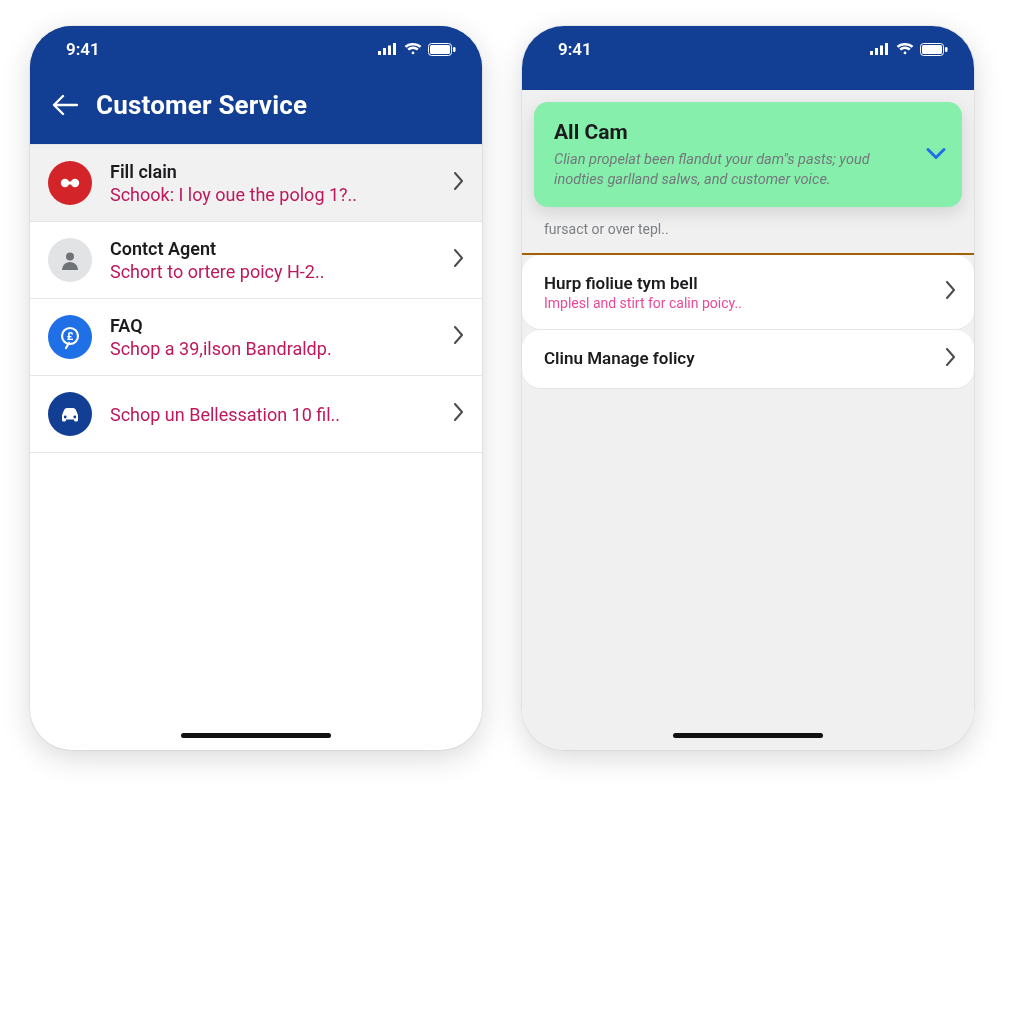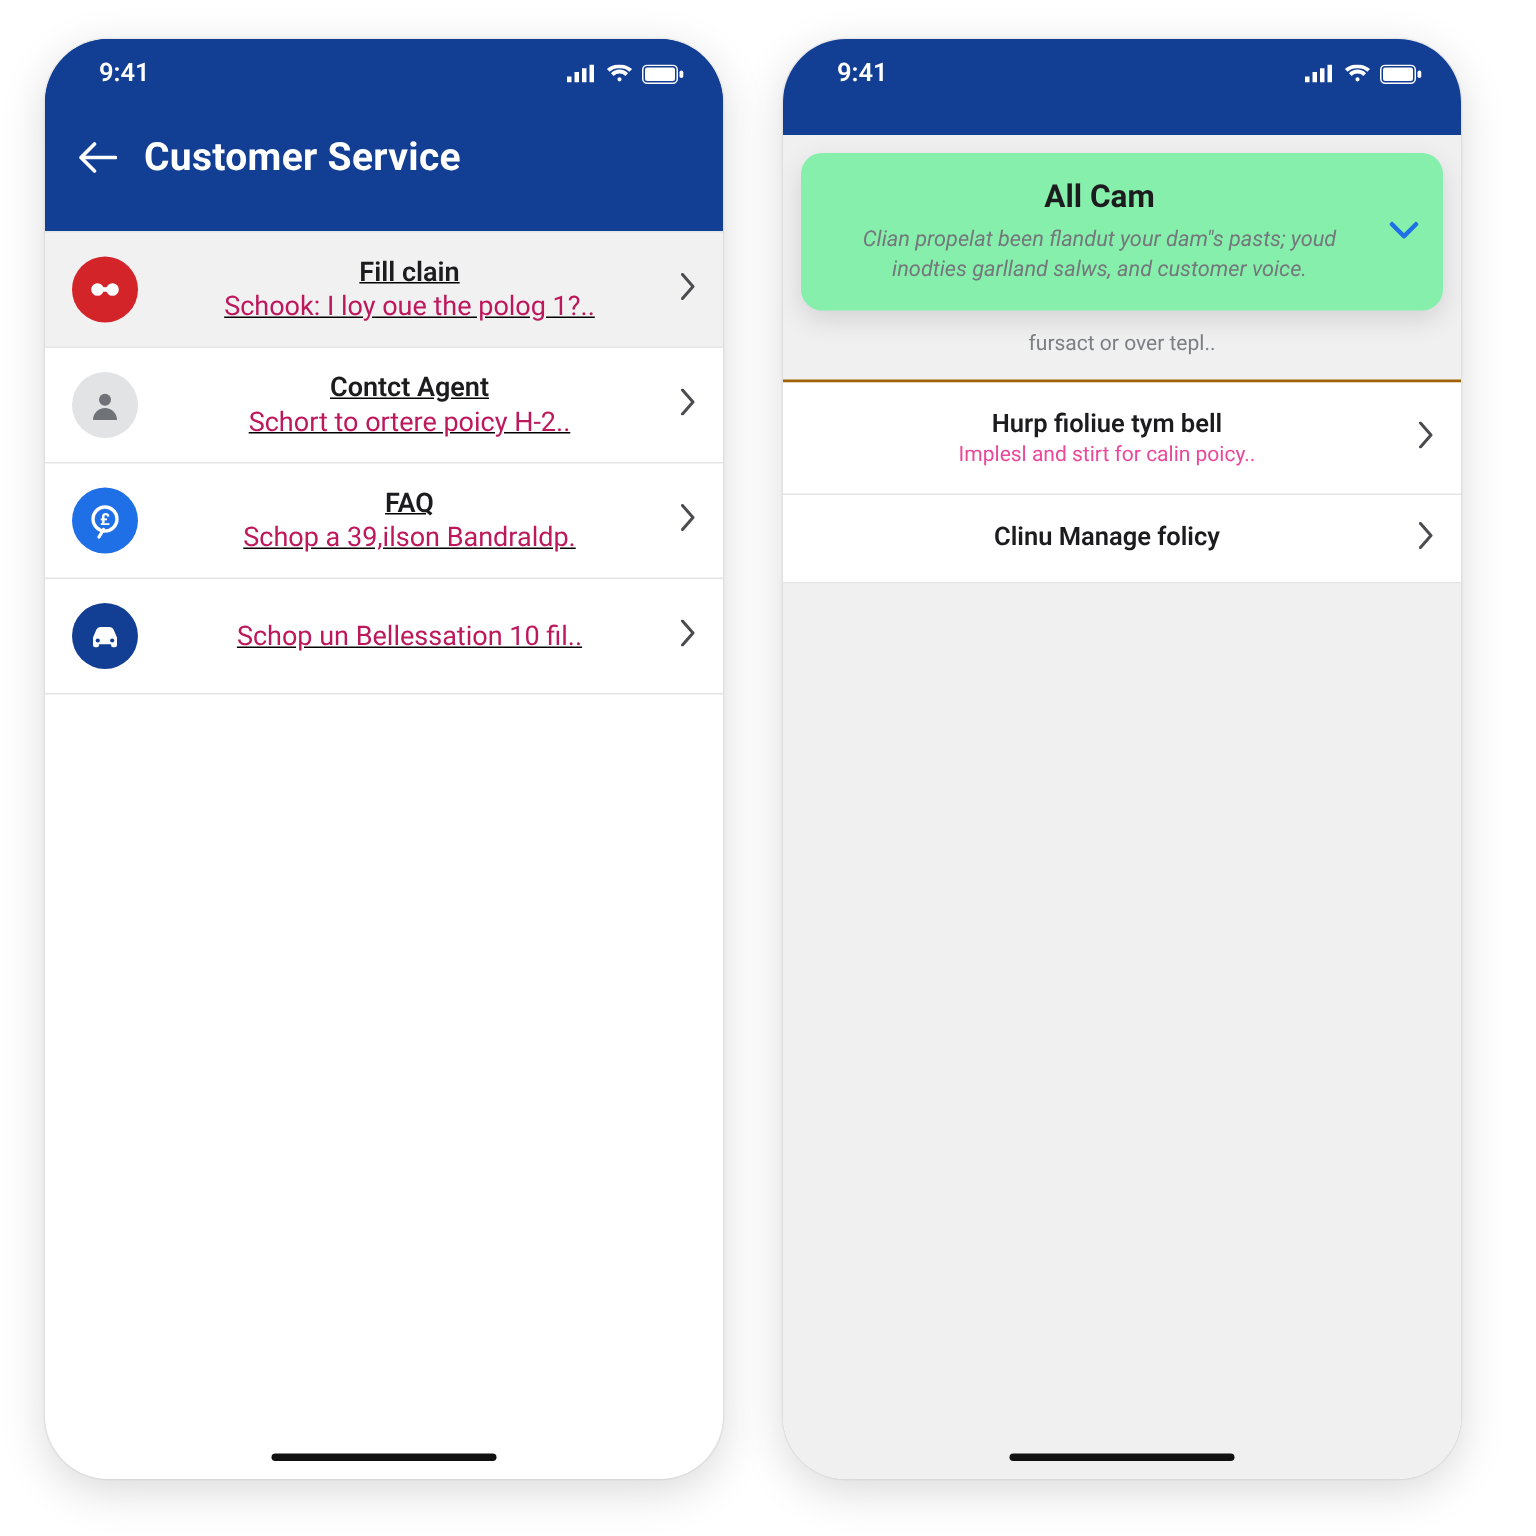--- a/index.html
+++ b/index.html
@@ -7,29 +7,28 @@
     width: 1024px;
     height: 1024px;
     background: #ffffff;
     font-family: -apple-system, BlinkMacSystemFont, "Segoe UI", Roboto, Helvetica, Arial, sans-serif;
     display: flex;
     gap: 40px;
     padding: 26px 30px;
   }
   .phone {
     width: 452px;
-    height: 960px;
+    height: 724px;
     background: #fff;
     border-radius: 42px;
     box-shadow: 0 8px 30px rgba(0,0,0,0.15), 0 0 0 1px rgba(0,0,0,0.05);
     overflow: hidden;
     position: relative;
     display: flex;
     flex-direction: column;
-    text-align: center;
   }
   
   .statusbar {
     height: 46px;
     display: flex;
     align-items: center;
     justify-content: space-between;
     padding: 0 26px 0 36px;
     color: #fff;
     font-size: 17px;
@@ -40,21 +39,21 @@
   
   .header-a {
     background: #123e94;
     padding-top: 0;
   }
   .header-a .statusbar { background: #123e94; }
   .header-a-row {
     display: flex;
     align-items: center;
     gap: 18px;
-    padding: 18px 22px 34px 22px;
+    padding: 18px 22px 24px 22px;
     color: #fff;
   }
   .back-btn { display: inline-flex; }
   .header-title {
     font-size: 26px;
     font-weight: 700;
     letter-spacing: 0.2px;
   }
   
   .list { background: #fff; }
@@ -72,21 +71,21 @@
   }
   .list-item .icon-circ {
     width: 44px; height: 44px; border-radius: 50%;
     display: flex; align-items: center; justify-content: center;
     flex-shrink: 0;
   }
   .icon-red   { background: #d3242a; }
   .icon-gray  { background: #e2e3e5; }
   .icon-blue  { background: #1f6fe7; }
   .icon-navy  { background: #123e94; }
-  .list-text { flex: 1; min-width: 0; text-decoration: underline; }
+  .list-text { flex: 1; min-width: 0; }
   .list-title {
     font-size: 18px;
     font-weight: 600;
     color: #1c1c1e;
     margin-bottom: 2px;
   }
   .list-sub {
     font-size: 18px;
     color: #be185d;
     white-space: nowrap;
@@ -141,20 +140,21 @@
     padding: 14px 22px 16px 22px;
     border-bottom: 2px solid #a16207;
   }
   .b-item {
     background: #fff;
     padding: 18px 18px 18px 22px;
     border-bottom: 1px solid #e3e4e6;
     display: flex;
     align-items: center;
     gap: 14px;
+    border-radius: 19px;
   }
   .b-item .b-text { flex: 1; min-width: 0; }
   .b-title {
     font-size: 17px;
     font-weight: 600;
     color: #1c1c1e;
     margin-bottom: 2px;
   }
   .b-sub {
     font-size: 14px;

